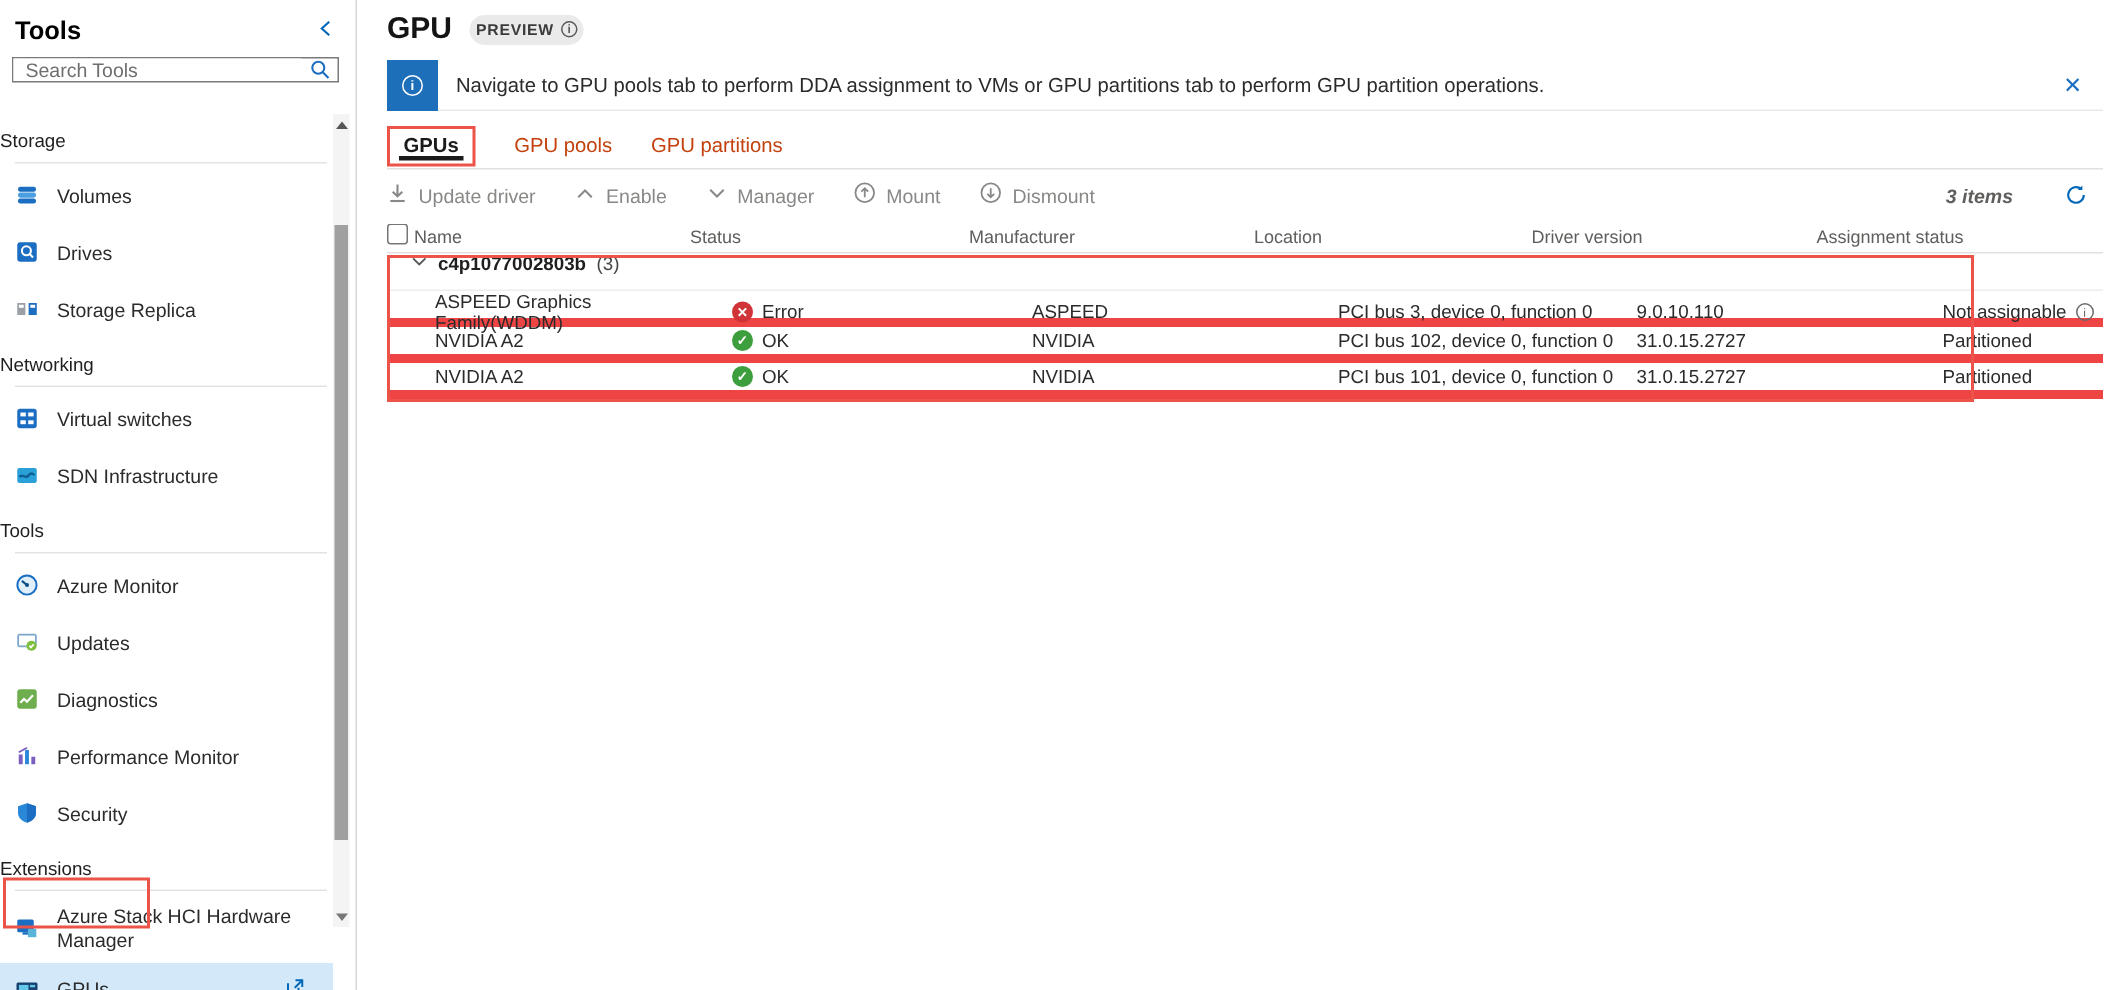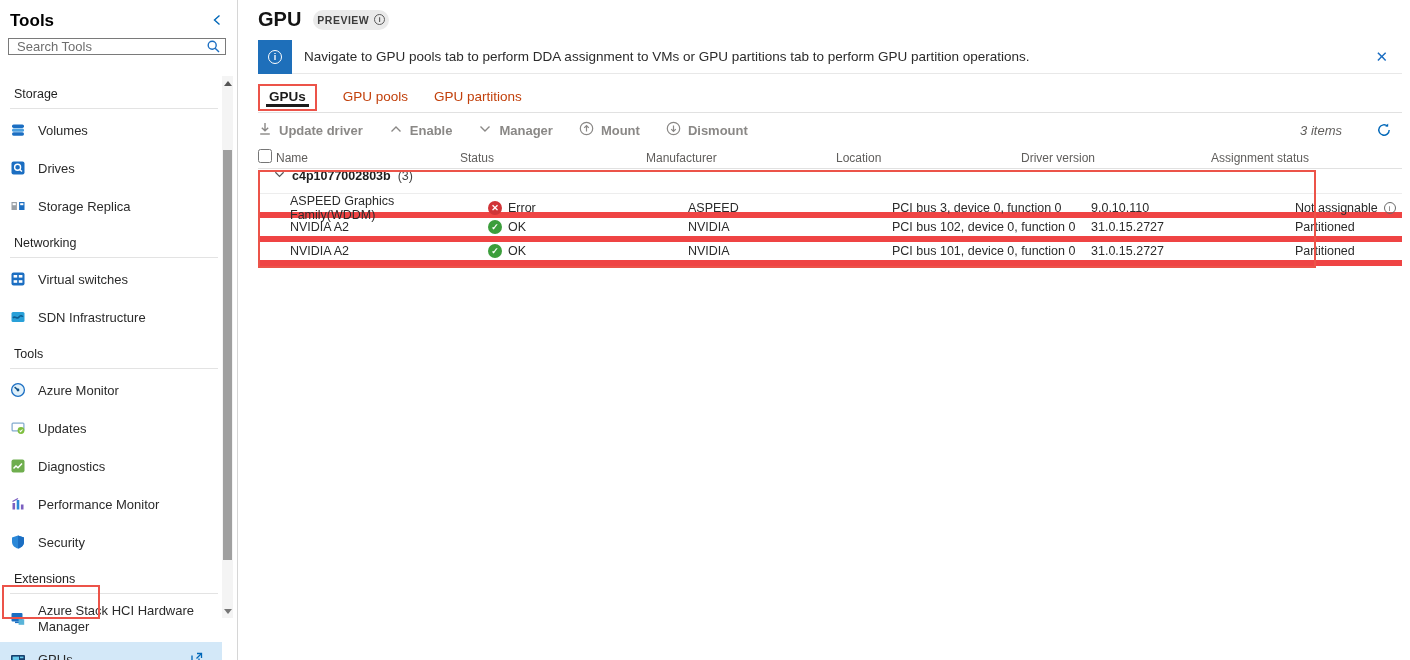--- a/index.html
+++ b/index.html
@@ -9,21 +9,21 @@
   
   .sidebar { position:absolute; left:0; top:0; width:238px; height:660px; background:#fff; border-right:1px solid #d6d6d6; }
   .sidebar-title { font-size:17px; font-weight:700; color:#000; padding:11px 10px 2px 10px; }
   .collapse-btn { position:absolute; top:12px; right:14px; color:#0067b8; cursor:pointer; }
   .search-box { position:absolute; left:8px; top:38px; width:218px; height:17px; border:1px solid #7a7a7a; display:flex; align-items:center; background:#fff; }
   .search-box input { border:none; outline:none; flex:1; font-size:13px; padding:0 8px; font-family:inherit; color:#333; }
   .search-box input::placeholder { color:#6e6e6e; }
   .search-icon { width:24px; display:flex; align-items:center; justify-content:center; }
 
   .nav { position:absolute; left:0; top:76px; width:222px; bottom:0; overflow:hidden; }
-  .nav-section-label { font-size:12.5px; color:#1f1f1f; padding:11px 10px 7px 14px; }
+  .nav-section-label { font-size:12.5px; color:#1f1f1f; padding:11px 10px 7px 0; }
   .nav-divider { border-bottom:1px solid #e3e3e3; margin:0 4px 2px 10px; }
   .nav-item { display:flex; align-items:center; gap:12px; height:38px; padding-left:10px; font-size:13px; color:#2b2b2b; cursor:pointer; position:relative; }
   .nav-item .ico { width:16px; height:16px; flex:0 0 16px; display:flex; align-items:center; justify-content:center; }
   .nav-item.two-line { height:46px; }
   .nav-item.two-line .lbl { line-height:1.25; }
   .nav-item.selected { background:#d3e8f8; height:34px; }
   .popout { position:absolute; right:18px; top:9px; }
 
   
   .ann { position:absolute; border:2px solid #ec5349; pointer-events:none; z-index:50; }
@@ -47,22 +47,22 @@
   .banner-icon .info-circle-w { width:14px; height:14px; border:1.4px solid #fff; border-radius:50%; color:#fff; font-size:9px; display:flex; align-items:center; justify-content:center; font-weight:700; }
   .banner-text { font-size:13.5px; color:#2b2b2b; padding-left:12px; flex:1; }
   .banner-close { color:#1b6ec2; font-size:15px; padding:0 14px; cursor:pointer; }
 
   .tabs { position:absolute; left:19px; top:84px; right:8px; height:29px; border-bottom:1px solid #e1e1e1; display:flex; align-items:flex-start; gap:26px; }
   .tab { font-size:13.5px; color:#c2410c; cursor:pointer; padding-top:5px; }
   .tab.active { color:#1b1b1b; font-weight:700; border:2px solid #ec5349; padding:3px 9px 0 9px; margin-top:0; position:relative; height:27px; }
   .tab.active .underline { position:absolute; left:6px; right:6px; bottom:2px; height:3px; background:#1b1b1b; }
 
   .toolbar { position:absolute; left:19px; top:114px; right:8px; height:32px; display:flex; align-items:center; }
-  .tb-btn { display:flex; align-items:center; gap:7px; color:#8a8886; font-size:13px; font-weight:700; margin-right:26px; cursor:default; }
-  .tb-right { margin-left:auto; display:flex; align-items:center; gap:34px; padding-right:10px; }
+  .tb-btn { display:flex; align-items:center; gap:7px; color:#8a8886; font-size:13px; font-weight:400; margin-right:26px; cursor:default; }
+  .tb-right { margin-left:auto; display:flex; align-items:center; gap:34px; padding-right:10px;font-weight:bold; }
   .items-count { font-size:13px; font-style:italic; color:#605e5c; }
   .refresh-btn { cursor:pointer; display:flex; }
 
   .grid { position:absolute; left:19px; top:147px; right:8px; }
   .trow { display:grid; grid-template-columns:18px 184px 186px 190px 185px 190px 170px; align-items:center; }
   .thead { height:22px; color:#605e5c; font-size:12px; border-bottom:1px solid #e1e1e1; }
   .thead .cb { width:14px; height:14px; border:1px solid #8a8886; background:#fff; border-radius:2px; cursor:pointer; }
   .group-row { height:25px; font-size:12.5px; border-bottom:1px solid #ededed; display:flex; align-items:flex-start; gap:7px; padding-left:16px; cursor:pointer; }
   .group-name { font-weight:700; color:#1f1f1f; }
   .group-count { color:#444; }

